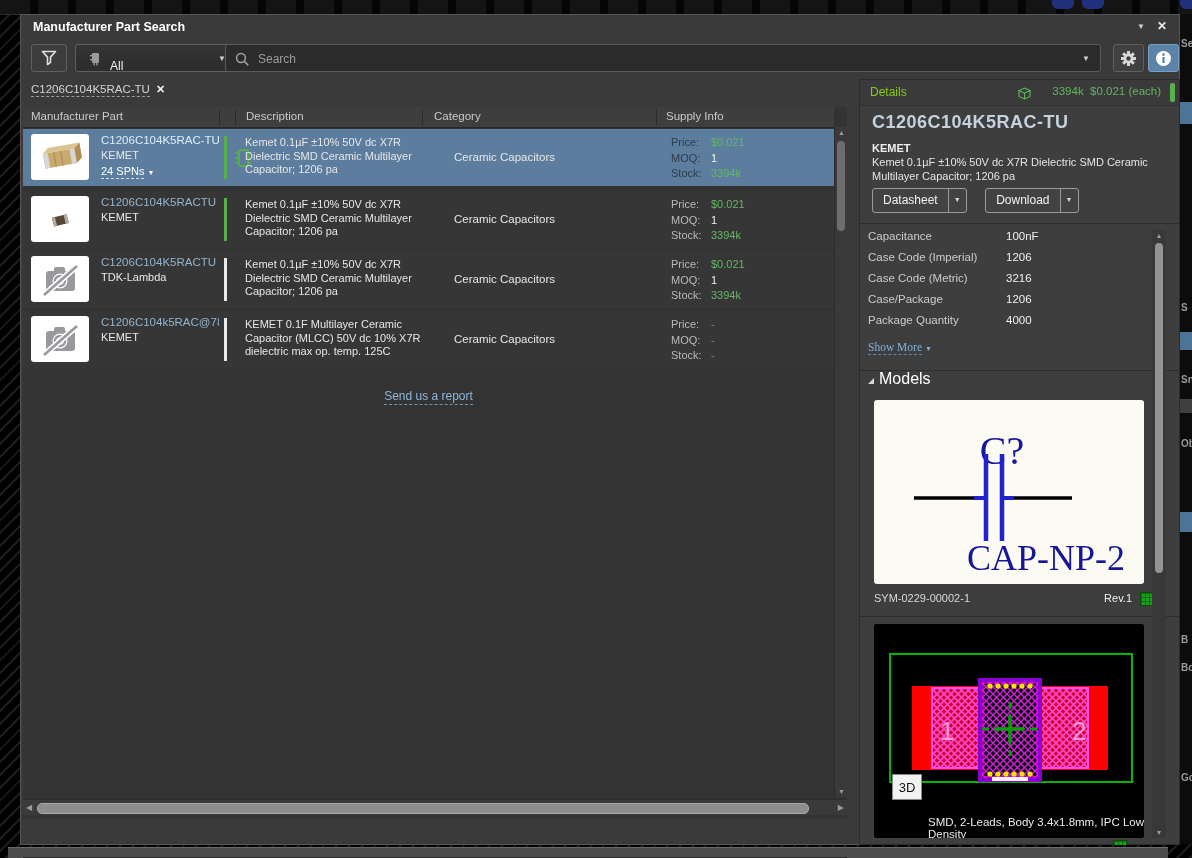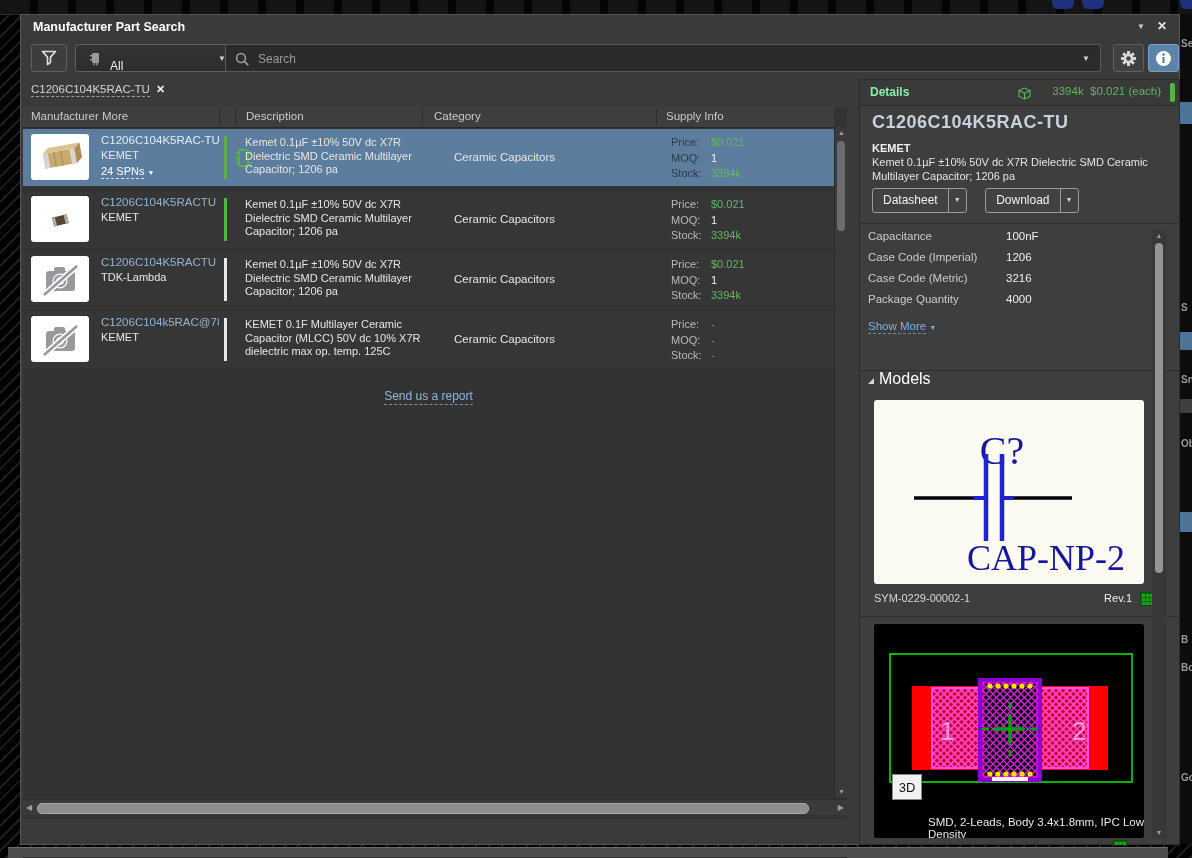--- a/index.html
+++ b/index.html
@@ -92,38 +92,38 @@
   .hsb{position:absolute;left:0;top:692px;width:824px;height:16px;background:#3a3a3a;border-top:1px solid #2c2c2c;box-sizing:border-box;}
   .hsb .arr{position:absolute;top:3px;font-size:8px;color:#9a9a9a;}
   .hsb .thumbh{position:absolute;left:14px;top:3px;width:770px;height:9px;background:#8e8e8e;border-radius:5px;border:1px solid #a8a8a8;}
 
   .statusbar{position:absolute;left:2px;top:806px;width:824px;height:22px;background:#3a3a3a;border-top:1px solid #2a2a2a;margin-top:36px;}
   .statusbar .txt{position:absolute;left:10px;top:4px;font-size:11px;color:#9d9d9d;}
 
   
   .details{position:absolute;left:838px;top:64px;width:321px;height:766px;background:#3e3e3e;border:1px solid #2c2c2c;box-sizing:border-box;}
   .d-head{position:absolute;left:0;top:0;width:100%;height:25px;border-bottom:1px solid #2e2e2e;background:#3a3a3a;}
-  .d-head .d-title{position:absolute;left:10px;top:5px;font-weight:bold;font-size:12px;color:#86efac;}
+  .d-head .d-title{position:absolute;left:10px;top:5px;font-weight:normal;font-size:12px;color:#84cc16;}
   .d-head .avail{position:absolute;right:18px;top:5px;font-size:11.5px;color:#5cb85c;}
   .d-head .cube{position:absolute;right:148px;top:6px;}
   .d-head .gbar{position:absolute;right:4px;top:3px;width:5px;height:19px;background:#56b14b;border-radius:2px;}
   .d-pn{position:absolute;left:12px;top:32px;font-size:18px;letter-spacing:0.5px;color:#c5d2dd;font-weight:bold;}
   .d-mfr{position:absolute;left:12px;top:62px;font-size:11px;color:#f0f0f0;font-weight:bold;}
   .d-desc{position:absolute;left:12px;top:76px;width:292px;font-size:11px;line-height:13.5px;color:#e4e4e4;}
   .d-btns{position:absolute;left:12px;top:108px;height:25px;}
   .splitbtn{display:inline-block;border:1px solid #9a9a9a;border-radius:3px;height:23px;vertical-align:top;margin-right:14px;background:#424242;}
   .splitbtn .main{display:inline-block;padding:4px 10px 0 10px;font-size:12px;color:#f2f2f2;height:19px;border-right:1px solid #9a9a9a;}
   .splitbtn .dd{display:inline-block;width:17px;text-align:center;font-size:7px;color:#d8d8d8;padding-top:7px;height:16px;vertical-align:top;}
   .d-div{position:absolute;left:0;width:100%;height:1px;background:#2e2e2e;}
   .params{position:absolute;left:8px;top:150px;width:286px;}
   .prow{height:21px;font-size:11.5px;}
   .prow .pname{display:inline-block;width:138px;color:#cbcbcb;}
   .prow .pval{color:#efefef;}
   .showmore{margin-top:6px;font-size:11.5px;color:#7fb2e0;}
-  .showmore .t{border-bottom:1px dashed #6288a8;padding-bottom:1px;}
+  .showmore .t{border-bottom:1px dashed #6288a8;padding-bottom:1px;font-family:Liberation Serif, serif;}
   .showmore .caret{font-size:7px;margin-left:3px;}
   .models-h{position:absolute;left:8px;top:290px;font-size:16px;font-weight:normal;color:#fff;}
   .tri{display:inline-block;width:0;height:0;border-left:6px solid transparent;border-bottom:6px solid #d8d8d8;margin-right:5px;}
   .symcard{position:absolute;left:14px;top:320px;width:270px;height:184px;background:#fbfbf4;border-radius:3px;overflow:hidden;}
   .symmeta{position:absolute;left:14px;top:512px;width:280px;height:16px;font-size:11px;color:#d8d8d8;}
   .symmeta .rev{position:absolute;right:22px;top:0;color:#efefef;}
   .gcheck{position:absolute;right:0;top:0px;width:14px;height:14px;background:#1da11d;border:1px solid #0a4d0a;box-sizing:border-box;
      background-image:linear-gradient(#0d6e0d 1px,transparent 1px),linear-gradient(90deg,#0d6e0d 1px,transparent 1px);background-size:4px 4px;}
   .fpcard{position:absolute;left:14px;top:544px;width:270px;height:214px;background:#000;border-radius:3px;overflow:hidden;}
   .fpcap{position:absolute;left:10px;top:192px;width:256px;font-size:11.5px;color:#eaeaea;margin-left:44px;}
@@ -231,21 +231,21 @@
 
   <div class="chiprow">
     <span class="chip">
       <span class="chip-text">C1206C104K5RAC-TU</span>
       <span class="chip-x">✕</span>
     </span>
   </div>
 
   <div class="results">
     <div class="thead">
-      <span class="h" style="left:8px">Manufacturer More</span>
+      <span class="h" style="left:8px">Manufacturer Part</span>
       <span class="h" style="left:223px">Description</span>
       <span class="h" style="left:411px">Category</span>
       <span class="h" style="left:643px">Supply Info</span>
       <span class="sep" style="left:196px"></span>
       <span class="sep" style="left:212px"></span>
       <span class="sep" style="left:399px"></span>
       <span class="sep" style="left:633px"></span>
     </div>
 
     <div class="row selected" style="top:22px">
@@ -420,20 +420,21 @@
         <span class="main">Download</span><span class="dd">▼</span>
       </span>
     </div>
 
     <div class="d-div" style="top:143px"></div>
 
     <div class="params">
       <div class="prow"><span class="pname">Capacitance</span><span class="pval">100nF</span></div>
       <div class="prow"><span class="pname">Case Code (Imperial)</span><span class="pval">1206</span></div>
       <div class="prow"><span class="pname">Case Code (Metric)</span><span class="pval">3216</span></div>
+      <div class="prow"><span class="pname">Case/Package</span><span class="pval">1206</span></div>
       <div class="prow"><span class="pname">Package Quantity</span><span class="pval">4000</span></div>
       <div class="showmore">
         <span class="t">Show More</span><span class="caret">▼</span>
       </div>
     </div>
 
     <div class="d-div" style="top:290px"></div>
 
     <div class="models-h">
       <span class="tri"></span><span>Models</span>

